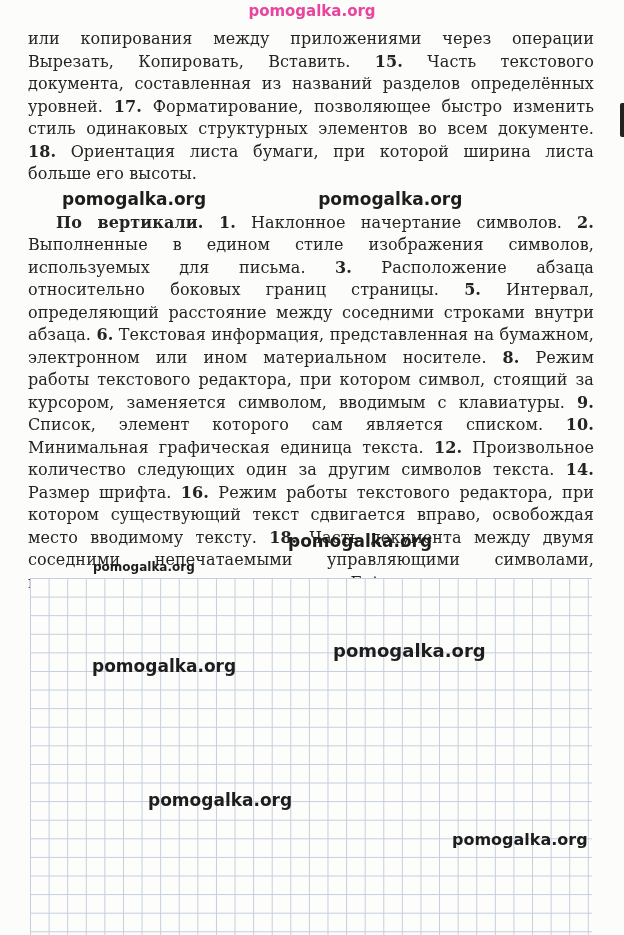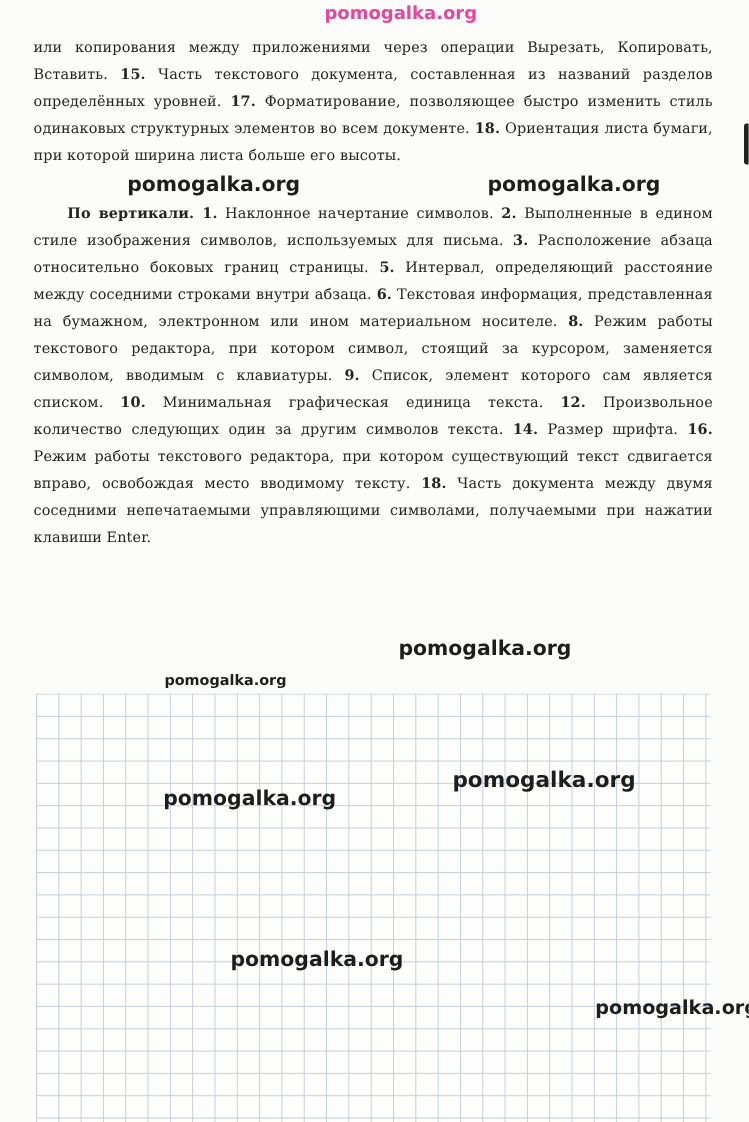--- a/index.html
+++ b/index.html
@@ -13,38 +13,37 @@
     position:relative;
     width:624px;height:935px;
     background:#fcfcfa;
     color:#242424;
   }
   
   .wm{
     font-family:"DejaVu Sans","Liberation Sans",sans-serif;
     font-weight:bold;
     white-space:nowrap;
-    padding-left:44px;
   }
   .wm-top{
     position:absolute;top:2px;left:0;right:0;
     text-align:center;
     font-size:15px;
     color:#e8459f;
   }
   .wm-dark{color:#1d1d1d;}
   .wm-abs{position:absolute;}
   
   .text-block{
     position:absolute;
     left:28px;right:30px;top:28px;
   }
   .para{
     margin:0;
-    font-size:12px;
+    font-size:16px;
     line-height:22.5px;
     text-align:justify;
     letter-spacing:0.1px;
   }
   .para .b{font-weight:bold;}
   .para .i{}
   .indent{text-indent:28px;}
   .wm-row{
     display:flex;
     align-items:center;

